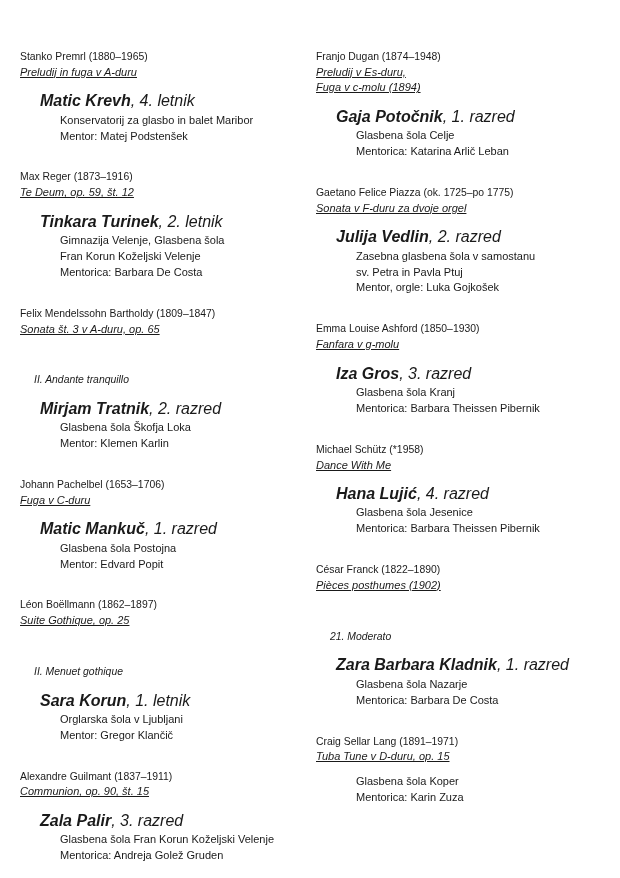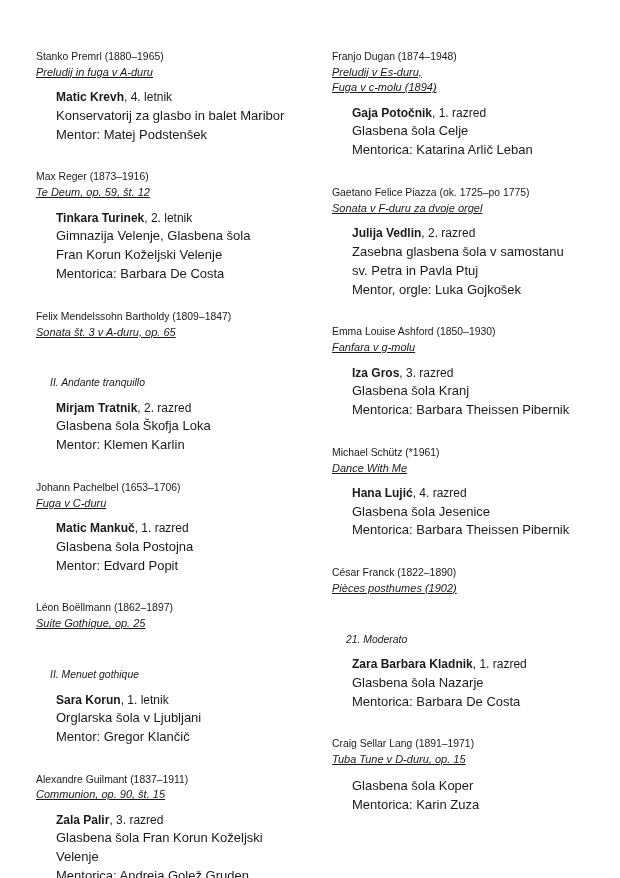--- a/index.html
+++ b/index.html
@@ -12,21 +12,21 @@
     background: #ffffff;
     font-family: "Liberation Sans", sans-serif;
     color: #1a1a1a;
     overflow: hidden;
   }
   .page {
     position: relative;
     width: 620px;
     height: 878px;
     box-sizing: border-box;
-    padding: 50px 28px 0 36px;
+    padding: 50px 28px 0 20px;
   }
   .columns {
     display: flex;
     flex-direction: row;
     gap: 28px;
     align-items: flex-start;
   }
   .column {
     width: 268px;
     flex: 0 0 268px;
@@ -52,32 +52,34 @@
     font-style: italic;
     color: #1a1a1a;
     padding-left: 14px;
     margin-top: 36px;
   }
   .performer-block {
     margin-top: 9px;
     padding-left: 20px;
   }
   .performer-line {
-    font-size: 12px;
+    font-size: 16px;
     line-height: 1.45;
     color: #1a1a1a;
+    font-style: italic;
   }
   .performer-name {
     font-weight: bold;
   }
   .school-line,
   .mentor-line {
-    font-size: 13px;
+    font-size: 11px;
     line-height: 1.45;
     color: #1a1a1a;
+    margin-left: 20px;
   }
 </style>
 </head>
 <body>
 
 <div class="page">
   <div class="columns">
     <div class="column" id="col-0">
         <div class="entry">
           <div class="composer">Stanko Premrl (1880–1965)</div>
@@ -161,21 +163,21 @@
         <div class="entry">
           <div class="composer">Emma Louise Ashford (1850–1930)</div>
           <div class="work">Fanfara v g-molu</div>
           <div class="performer-block">
             <div class="performer-line"><span class="performer-name">Iza Gros</span><span>, 3. razred</span></div>
             <div class="school-line">Glasbena šola Kranj</div>
             <div class="mentor-line">Mentorica: Barbara Theissen Pibernik</div>
           </div>
         </div>
         <div class="entry">
-          <div class="composer">Michael Schütz (*1961)</div>
+          <div class="composer">Michael Schütz (*1958)</div>
           <div class="work">Dance With Me</div>
           <div class="performer-block">
             <div class="performer-line"><span class="performer-name">Hana Lujić</span><span>, 4. razred</span></div>
             <div class="school-line">Glasbena šola Jesenice</div>
             <div class="mentor-line">Mentorica: Barbara Theissen Pibernik</div>
           </div>
         </div>
         <div class="entry">
           <div class="composer">César Franck (1822–1890)</div>
           <div class="work">Pièces posthumes (1902)</div>

